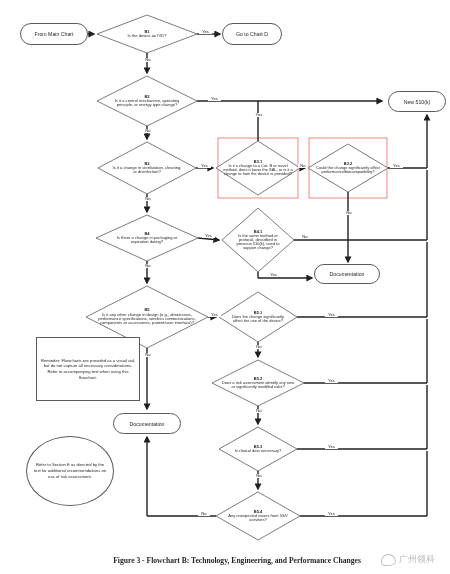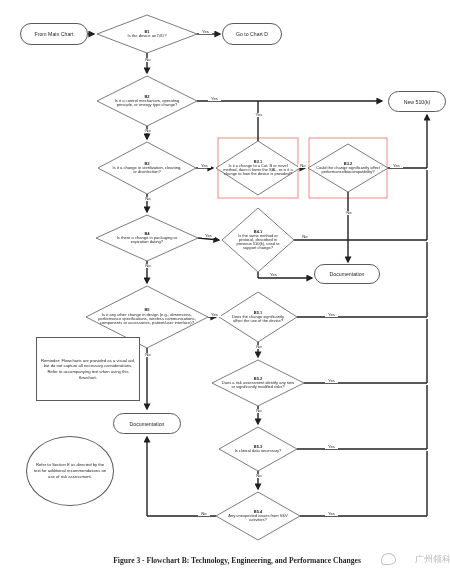--- a/index.html
+++ b/index.html
@@ -13,21 +13,21 @@
             border-radius:999px;background:#fff;display:flex;align-items:center;
             justify-content:center;text-align:center;}
   .edgelabel{position:absolute;background:#fff;text-align:center;line-height:1;}
   .notebox{position:absolute;box-sizing:border-box;border:1px solid #5b5b5f;background:#fff;
            display:flex;align-items:center;justify-content:center;text-align:center;padding:3px;}
   .notecircle{position:absolute;box-sizing:border-box;border:1px solid #5b5b5f;background:#fff;
            border-radius:50%;display:flex;align-items:center;justify-content:center;
            text-align:center;padding:6px;}
   .caption{position:absolute;left:0;width:450px;text-align:center;
            font-family:"Liberation Serif",serif;font-weight:bold;}
-  .watermark{position:absolute;display:flex;align-items:flex-start;gap:19px;
+  .watermark{position:absolute;display:flex;align-items:center;gap:3px;
              color:#b9b9bd;font-family:"DejaVu Sans",sans-serif;}
   .wm-ico{width:13px;height:10px;border:1.2px solid #c2c2c6;border-radius:50% 50% 50% 20%/60% 60% 40% 40%;display:block;}
 </style>
 </head>
 <body>
 
 <div id="canvas">
 
   <svg class="layer" viewBox="0 0 450 574">
     <defs>

